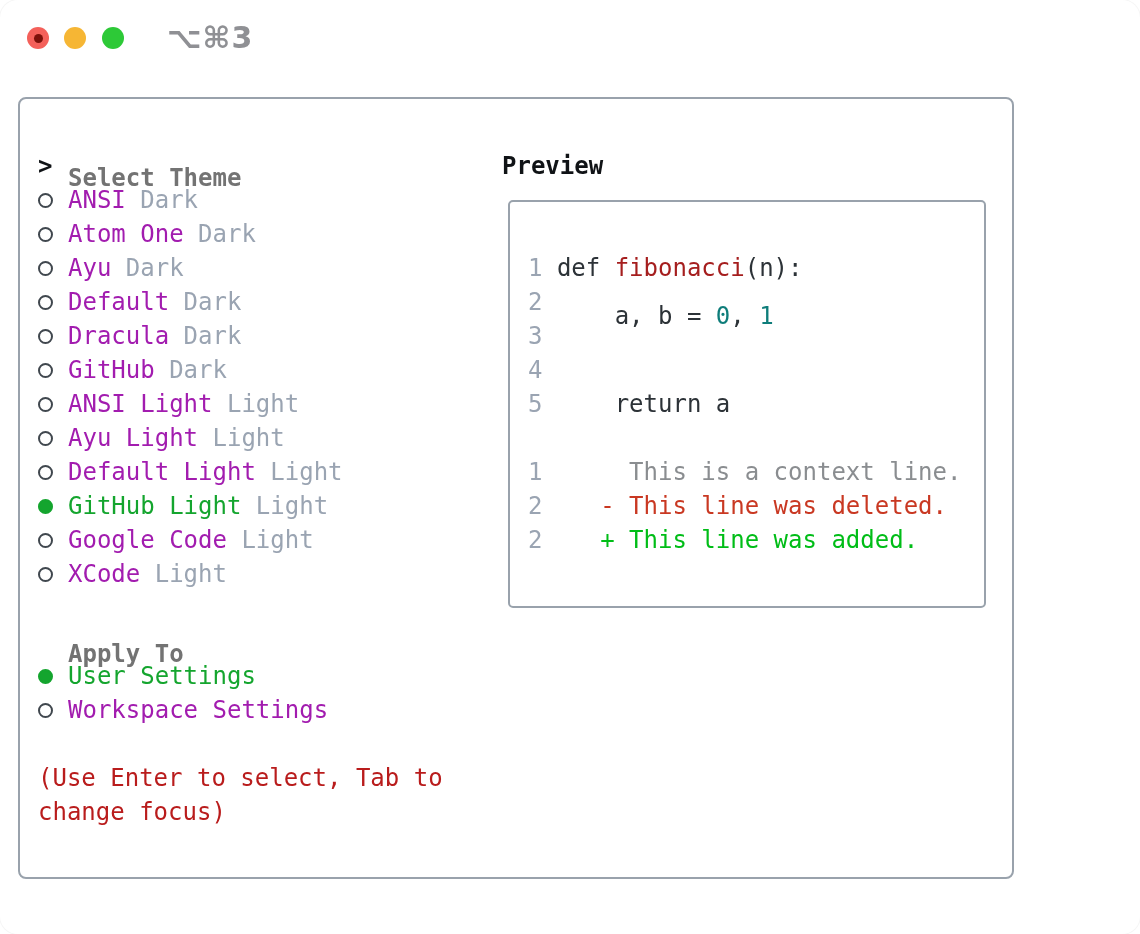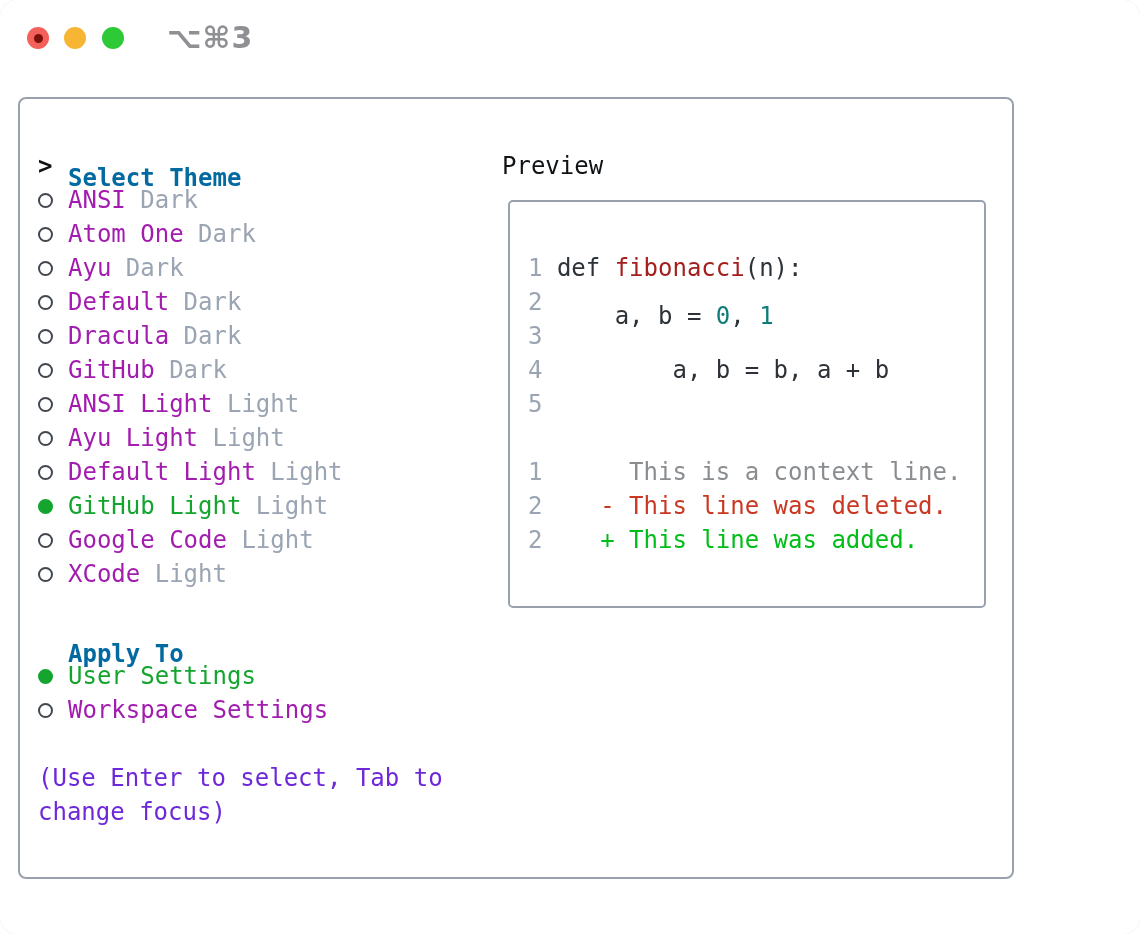--- a/index.html
+++ b/index.html
@@ -43,30 +43,30 @@
     font-size:24px; line-height:34px; color:#2c3237; white-space:pre;
   }
   .row { display:flex; height:34px; align-items:center; }
   .marker { width:30px; display:flex; align-items:center; flex:0 0 30px; }
   .radio {
     width:15px; height:15px; border-radius:50%;
     border:2px solid #40474e; background:transparent;
   }
   .radio.sel { background:#14a52e; border-color:#14a52e; }
   .arrow { font-weight:bold; color:#101316; }
-  .hdr-label { font-weight:bold; color:#0369a1;margin-top:24px; }
+  .hdr-label { font-weight:bold; color:#737373;margin-top:24px; }
   .item-label { color:#a21caf; }
   .row.selected .item-label { color:#14a52e; }
   .variant { color:#9aa4b2; }
-  .help-line { height:34px; line-height:34px; color:#6d28d9; }
+  .help-line { height:34px; line-height:34px; color:#b91c1c; }
 
   
   .preview-title {
     position:absolute; left:482px; top:50px; height:34px; line-height:34px;
-    font-size:24px; font-weight:normal; color:#101316;text-align:right;
+    font-size:24px; font-weight:bold; color:#101316;text-align:right;
   }
   .preview-box {
     position:absolute; left:488px; top:101px;
     width:478px; height:408px;
     border:2px solid #99a2ac; border-radius:5px;
     padding:49px 0 0 18px;
     overflow:hidden;
   }
   .code-line { display:flex; height:34px; align-items:center; white-space:pre; font-size:24px; }
   .ln { color:#9aa4b2; width:1ch; margin-right:1ch; flex:0 0 auto; text-align:right; }
@@ -94,22 +94,22 @@
 
     <div class="left-col" id="left-col"><div class="row"><span class="marker arrow">&gt;</span><span class="hdr-label">Select Theme</span></div><div class="row"><span class="marker"><span class="radio"></span></span><span class="item-label">ANSI</span><span class="variant"> Dark</span></div><div class="row"><span class="marker"><span class="radio"></span></span><span class="item-label">Atom One</span><span class="variant"> Dark</span></div><div class="row"><span class="marker"><span class="radio"></span></span><span class="item-label">Ayu</span><span class="variant"> Dark</span></div><div class="row"><span class="marker"><span class="radio"></span></span><span class="item-label">Default</span><span class="variant"> Dark</span></div><div class="row"><span class="marker"><span class="radio"></span></span><span class="item-label">Dracula</span><span class="variant"> Dark</span></div><div class="row"><span class="marker"><span class="radio"></span></span><span class="item-label">GitHub</span><span class="variant"> Dark</span></div><div class="row"><span class="marker"><span class="radio"></span></span><span class="item-label">ANSI Light</span><span class="variant"> Light</span></div><div class="row"><span class="marker"><span class="radio"></span></span><span class="item-label">Ayu Light</span><span class="variant"> Light</span></div><div class="row"><span class="marker"><span class="radio"></span></span><span class="item-label">Default Light</span><span class="variant"> Light</span></div><div class="row selected"><span class="marker"><span class="radio sel"></span></span><span class="item-label">GitHub Light</span><span class="variant"> Light</span></div><div class="row"><span class="marker"><span class="radio"></span></span><span class="item-label">Google Code</span><span class="variant"> Light</span></div><div class="row"><span class="marker"><span class="radio"></span></span><span class="item-label">XCode</span><span class="variant"> Light</span></div><div class="row"></div><div class="row"><span class="marker"></span><span class="hdr-label">Apply To</span></div><div class="row selected"><span class="marker"><span class="radio sel"></span></span><span class="item-label">User Settings</span></div><div class="row"><span class="marker"><span class="radio"></span></span><span class="item-label">Workspace Settings</span></div><div class="row"></div><div class="help-line">(Use Enter to select, Tab to</div><div class="help-line">change focus)</div></div>
 
     <div class="preview-title">Preview</div>
 
     <div class="preview-box">
       <div id="code-block">
           <div class="code-line"><span class="ln">1</span><span style="white-space: pre;"><span class="tk-plain">def </span><span class="tk-func">fibonacci</span><span class="tk-plain">(n):</span></span></div>
           <div class="code-line"><span class="ln">2</span><span style="white-space: pre; margin-top: 28px;"><span class="tk-plain">    a, b = </span><span class="tk-num">0</span><span class="tk-plain">, </span><span class="tk-num">1</span></span></div>
           <div class="code-line"><span class="ln">3</span></div>
-          <div class="code-line"><span class="ln">4</span><span style="white-space: pre;"><span class="tk-plain">        a, b = b, a + b</span></span></div>
-          <div class="code-line"><span class="ln">5</span></div>
+          <div class="code-line"><span class="ln">4</span></div>
+          <div class="code-line"><span class="ln">5</span><span style="white-space: pre;"><span class="tk-plain">    return a</span></span></div>
           <div class="code-line"><span class="ln"></span><span style="white-space: pre;"></span></div>
           <div class="code-line"><span class="ln">1</span><span style="white-space: pre;"><span class="tk-context">     This is a context line.</span></span></div>
           <div class="code-line"><span class="ln">2</span><span style="white-space: pre;"><span class="tk-deleted">   - This line was deleted.</span></span></div>
           <div class="code-line"><span class="ln">2</span><span style="white-space: pre;"><span class="tk-added">   + This line was added.</span></span></div>
         </div>
     </div>
 
   </div>
 </div>
 

